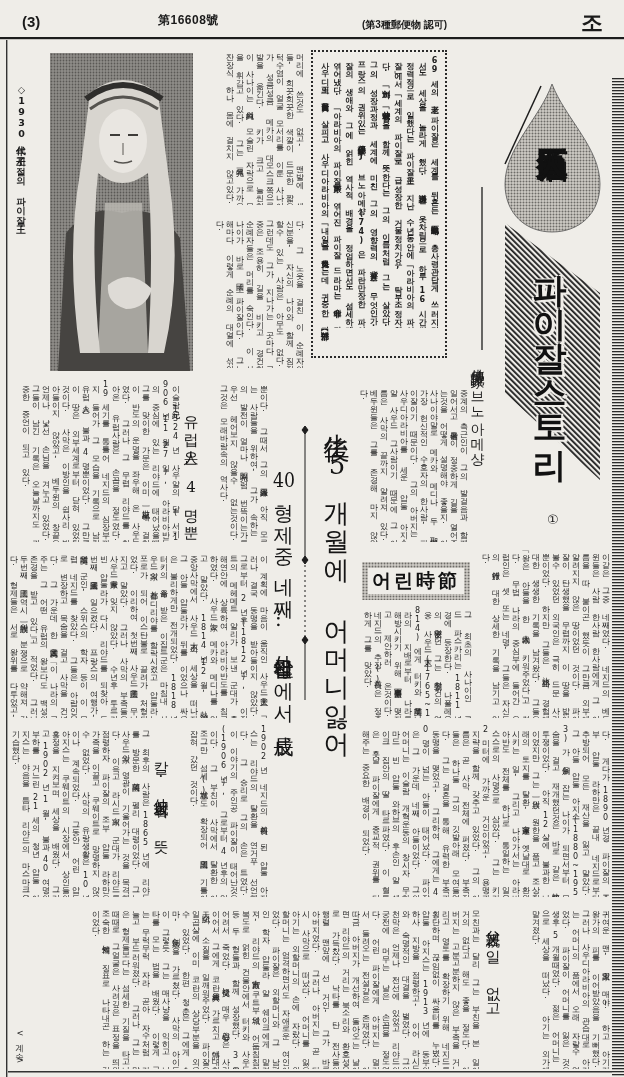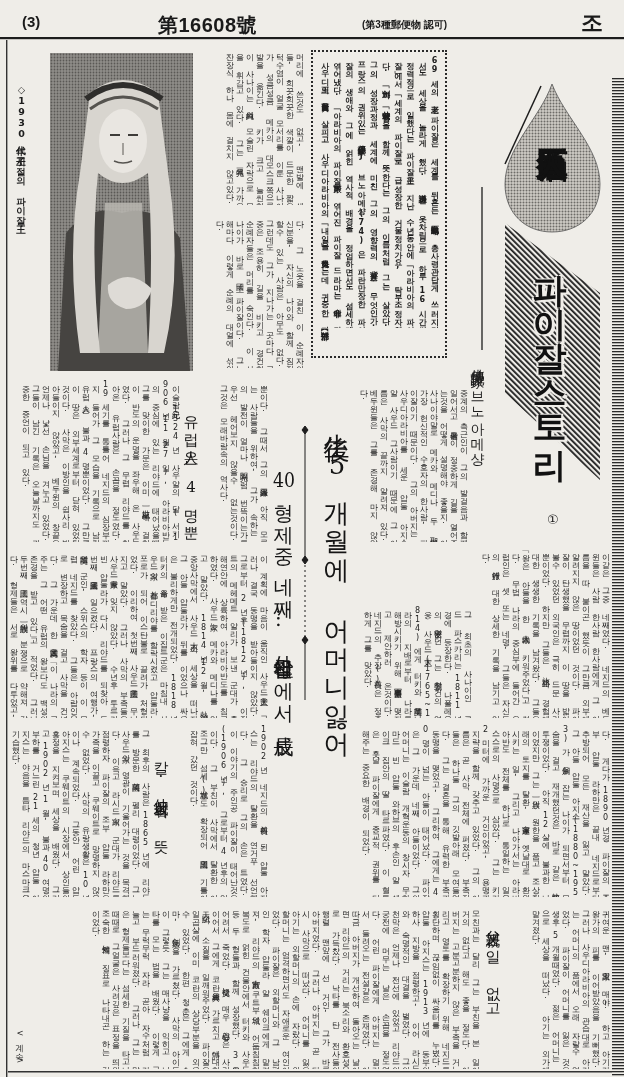--- a/index.html
+++ b/index.html
@@ -5,21 +5,21 @@
   * { margin:0; padding:0; box-sizing:border-box; }
   body { background:#efede8; }
   #page {
     position:relative; width:624px; height:1077px; overflow:hidden;
     background:#efede8; color:#1d1d1d;
     font-family:"DejaVu Sans", sans-serif;
   }
   .deco { position:absolute; left:0; top:0; }
   .hdr { position:absolute; white-space:nowrap; font-family:"Liberation Sans", sans-serif; font-weight:bold; color:#1a1a1a; }
   .hdr-page { left:22px; top:13px; font-size:15px; }
-  .hdr-issue { left:158px; top:12px; font-size:20px; letter-spacing:0.5px; }
+  .hdr-issue { left:158px; top:12px; font-size:12px; letter-spacing:0.5px; }
   .hdr-postal { left:362px; top:18px; font-size:10px; }
   .hdr-mast { left:581px; top:8px; font-size:22px; font-family:"DejaVu Serif", serif; }
 
   .photo { position:absolute; left:50px; top:53px; width:143px; height:318px; }
   .caption {
     position:absolute; left:14px; top:84px; height:160px; width:14px;
     writing-mode:vertical-rl; text-orientation:upright;
     font-size:9.5px; line-height:14px; font-weight:bold; white-space:nowrap;
   }
 
@@ -192,20 +192,23 @@
   <div class="h2">
     <span class="tcy">40</span><span>형제중 네째…</span><span class="gap"></span><span>外祖母밑에서 成長</span>
   </div>
 
   <div class="vt" style="left:10px;top:380px;width:170px;height:162px;">이슬람紀元1324년 사우알의 달(서기1906년11월27일), 아라비아반도의 중심에 있는 리야드에 태어났을때 그를 맞이한 가문은 이미 一世紀半에 걸쳐 이 반도의 운명을 좌우해 온 사우드家였다. 그러나 그 무렵 리야드를 찾아온 유럽사람은 손꼽을 정도였다. 19세기를 통틀어 네지드의 심장부까지 들어가 그 모습을 기록으로 남긴 유럽人은 불과 4명뿐이었다. 그만큼 이 땅은 외부세계로부터 닫혀 있었던 것이다. 사막은 이방인을 쉽사리 받아들이지 않았고, 베두윈의 창끝은 언제나 낯선 손님을 겨누고 있었다. 그들이 남긴 기록은 오늘날까지도 귀중한 증언이 되고 있다.</div>
   <div class="sub sub-eu">유럽人은 4명뿐</div>
   <div class="vt" style="left:204px;top:380px;width:64px;height:162px;">뿐이다. 그때서 그의 因緣을 아직 모르는 사람들을 위하여, 그가 속하는 王朝의 발전이 얼마나 閃光처럼 번뜩이는가를 우선 헤어보지 않을수 없는것이다. 그것은 모래바람속의 역사다.</div>
   <div class="vt" style="left:352px;top:384px;width:116px;height:158px;">중계의 측근인이 그의 발걸음과 함께 일어서고 信者들이 정중하게 길을 열어주는것을 어떻게 설명해야 좋을지. 이 사나이야말로 메카와 메디나 두 聖地의 가장 헌신적인 수호자의 한사람, 파이잘이기 때문이다. 그의 아버지는 近代사우디아라비아를 세운 압둘 아지스 알 사우드 그사람이기 때문에 그 이름은 사막의 끝까지 알려져 있다. 베두윈들은 그를 존경해 마지 않았다.</div>
 
   <div class="vt" style="left:10px;top:550px;width:258px;height:168px;">이 계획에 마음이 움직인 사우드大王은 그러나 결국 동맹을 받아들이지 않았다. 그로부터 2년후(1812년), 이집트의 메헤메트 알리가 보낸 군대가 홍해연안에 상륙하여 아라비아반도를 침공하였다. 사우드家는 메카와 메디나를 잃고 말았다. 1814년12월, 熱沙의 중앙사막에서 사우드大王이 세상을 떠나자 그 아들 압둘라가 뒤를 이었으나 싸움은 불리하게만 전개되었다. 1818년 터키의 命을 받은 이집트군은 마침내 사우드家의 首都 디리야를 함락시켰고 압둘라는 포로가 되어 이스탄불로 끌려가 처형되었다. 이리하여 첫번째 사우드王國은 무너지고 말았다. 그러나 사막의 부족들은 사우드家를 잊지 않았다. 수년후 투르키 빈 압둘라가 다시 리야드를 되찾아 두번째 王國을 일으켰다. 프랑스의 여행가, 英國의 군인, 스위스의 학자 등이 이 무렵 네지드를 찾았다. 그들은 아랍인으로 변장하고 목숨을 걸고 사막을 건넜다. 그 가운데 한 英國人은 「이 나라의 군주는 그 어떤 유럽의 왕보다도 백성의 존경을 받고 있다」고 적었다. 그러나 두번째 王國 역시 一族間의 분쟁으로 약해져 갔다. 형제들은 서로 왕위를 다투었고, 그 틈을 타 북쪽의 라시드家가 세력을 뻗쳐왔다.</div>
+  <div class="child-box">
+    <span>어린時節</span>
+  </div>
   <div class="vt" style="left:352px;top:606px;width:120px;height:112px;">그 최초의 사나이인 큰 드 파스카리는 1811년경에 등장한다. 나폴레옹의 密使였던 그는 王朝창건의 영웅 사우드大王(1765~1814)에게 터키와 英國두나라의 지배로부터 나라를 해방시키기 위해 軍事同盟을 맺자고 제안하러 온것이다. 네지드의 추장(酋長)은 정중하게 그를 맞았다.</div>
   <div class="vt" style="left:476px;top:548px;width:134px;height:170px;">이같은 그중 네째였다. 네지드의 베두윈들은 사람 한사람 한사람에게 그 이름을 따 붙이곤 했듯이 그만큼 외부에 알려지지 않은 땅이었던 것이다. 파이잘이 탄생했을 무렵까지 이 땅을 밟아볼수 있었던 외국인은 극히 드문 사람뿐이었다. 하지만 그들은 旅路와 경험에 대한 생생한 기록을 남겨왔다. 그들은 「왕은 아들을 한 人物로 키워주었다」고 썼다. 무법 나라의 중심부에 들어간 유럽인은 셋 또는 네명, 그들은 자신들의 旅行에 대한 상세한 기록을 남기고 있다.</div>
 
   <div class="vt" style="left:10px;top:725px;width:140px;height:172px;">그 최후의 사람은 1865년에 리야드를 방문한 英國의 펠리 대령이었다. 그는 사우드家의 영광이 기울어가는 것을 목격했다. 이윽고 라시드家의 군대가 리야드를 점령하자 파이잘의 조부 압둘 라하만은 가족을 이끌고 쿠웨이트로 망명하지 않을수 없었다. 사막의 유랑생활은 10년이나 계속되었다. 그동안 어린 압둘 아지스는 쿠웨이트의 시장에서 상인들의 흥정을 지켜보며 세상을 배웠다. 그리고 1902년 1월, 불과 40여명의 부하를 거느린 21세의 청년 압둘 아지스는 야음을 틈타 리야드의 마스마크城을 기습했다.</div>
   <div class="sub sub-sword">칼·仲裁者의 뜻</div>
   <div class="vt" style="left:174px;top:725px;width:94px;height:172px;">1902년 네지드의 酋長이 된 압둘 아지스는 리야드의 탈환을 연거푸 선언했다. 그 승리로 그의 손은 트였다. 이 이야기의 주인공 파이잘이 태어난것은(1906년), 그로부터 4년후의 일이다. 그 부친이 사막에서 탈환한 이 조그만 섬세(城塞)도 확장되어 王國의 기틀이 잡혀 갔던 것이다.</div>
   <div class="vt" style="left:352px;top:725px;width:258px;height:172px;">다. 게다가 1890년경 파이잘의 조부 압둘 라하만은 끝내 네지드로부터 추방되어 모든 재산을 잃고 말았다. 그 아들 압둘 아지스(1880~1953)가 劍을 잡는 나이가 되면서부터 목숨을 걸고 재개했던것은 바로 같은 軌跡上의 투쟁이었다. 아직 12살에 불과한 나이였지만 그는 一族의 원한을 품고 조상전래의 토지를 탈환, 家運을 옛날대로 환원시키는 일, 그리고 나아가서는 아라비아반도 전체를 하나로 통일하는 일을 스스로의 사명으로 삼았다. 그는 키가 2미터에 가까운 거인이었고, 용맹과 지략을 함께 갖추고 있었다. 그의 이름은 곧 사막 전체에 퍼졌다. 부족장들은 하나둘 그의 깃발아래 모여들었다. 그는 결혼을 통해 유력한 부족과 동맹을 맺었고, 그리하여 그에게는 40명이 넘는 아들이 태어났다. 파이잘은 그 가운데 네째 아들이었다. 그의 어머니는 이슬람 개혁운동의 창시자 무하마드 빈 압둘 와하브의 후손인 알 쉐이크 집안의 딸 타르파였다. 이 혈통은 훗날 파이잘에게 종교적 권위를 더해주는 중요한 배경이 되었다.</div>
 
   <div class="vt" style="left:30px;top:905px;width:450px;height:164px;">모친과는 달리 그는 부친을 본 일이 거의 없다고 해도 좋을 정도다. 아버지는 고분고분하지 않은 부족을 거느리고 영토를 확장하기 위해 네지드를 횡단하며 끊임없이 싸움터를 누볐다. 압둘 아지스는 1913년에 동부의 하사 지방을 점령하고, 이어 라시드家와 숙명적인 대결을 벌였다. 그의 천막은 언제나 전선에 있었고 리야드의 궁전에 머무는 날은 손꼽을 정도였다. 어린 파이잘에게 아버지는 멀리서 들려오는 전설같은 존재였다. 이따금 아버지가 개선하여 돌아오는 날이면 리야드의 거리는 북소리와 환호성으로 가득찼다. 낙타를 탄 전사들의 행렬 맨앞에 선 거인, 그가 바로 아버지였다. 그러나 아버지는 곧 다시 사막으로 떠났다. 어머니를 잃은 아기는 외할머니의 손에 자랐다. 외할머니는 엄격하면서도 자애로운 여인이었다. 파이잘은 외할머니와 그 남편인 학자 압둘라 알 쉐이크에게 맡겨져, 리야드의 古宮殿 쿠트부城의 어둡침침한 복도로 얽힌 건물안에서 터키와 사우드등 두 형들과 함께 성장했다. 3男은 어려서 죽었다. 祖父는 매우 信心깊은 사람이어서 그에게 코란經典을 가르치고 詩에대한 天賦의 소질을 일깨워주었다. 파이잘은 일곱살에 이미 코란의 상당부분을 외울수 있었다. 한편 청춘은 그에게 승마, 劍法등을 가르쳤다. 사막의 아이들이 그렇듯 그는 매사냥을 익히고 낙타를 모는 법을 배웠다. 이렇게 그는 무럭무럭 자라 곧아 자수처럼 가늘고 부드러워졌다. 그러나 그는 많은 형제들보다는 섬세한 기질을 타고나 때때로 그얼굴은 사려깊은 표정을 띄워 조숙한 知性의 징표로 나타내곤 하는 것이었다.</div>
   <div class="sub sub-father">父親본일 없고</div>

